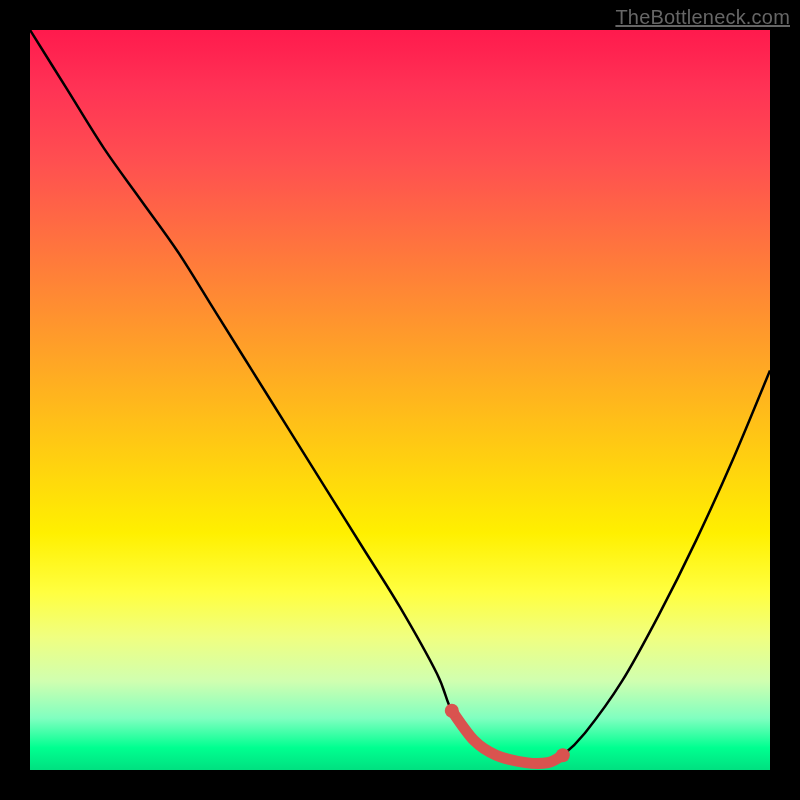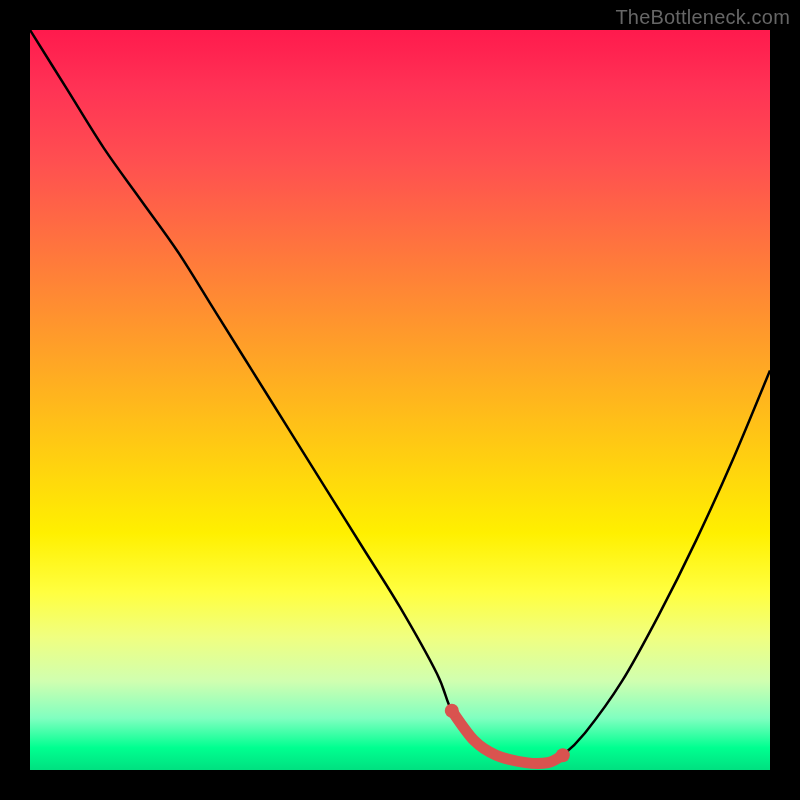--- a/index.html
+++ b/index.html
@@ -34,20 +34,21 @@
   }
   .watermark {
     position: absolute;
     top: 6px;
     right: 10px;
     color: #666;
     font-size: 20px;
     font-weight: 500;
     z-index: 10;
     letter-spacing: 0.2px;
+    text-decoration: underline;
   }
   svg.curve {
     position: absolute;
     left: 0;
     top: 0;
     width: 740px;
     height: 740px;
   }
 </style>
 </head>

